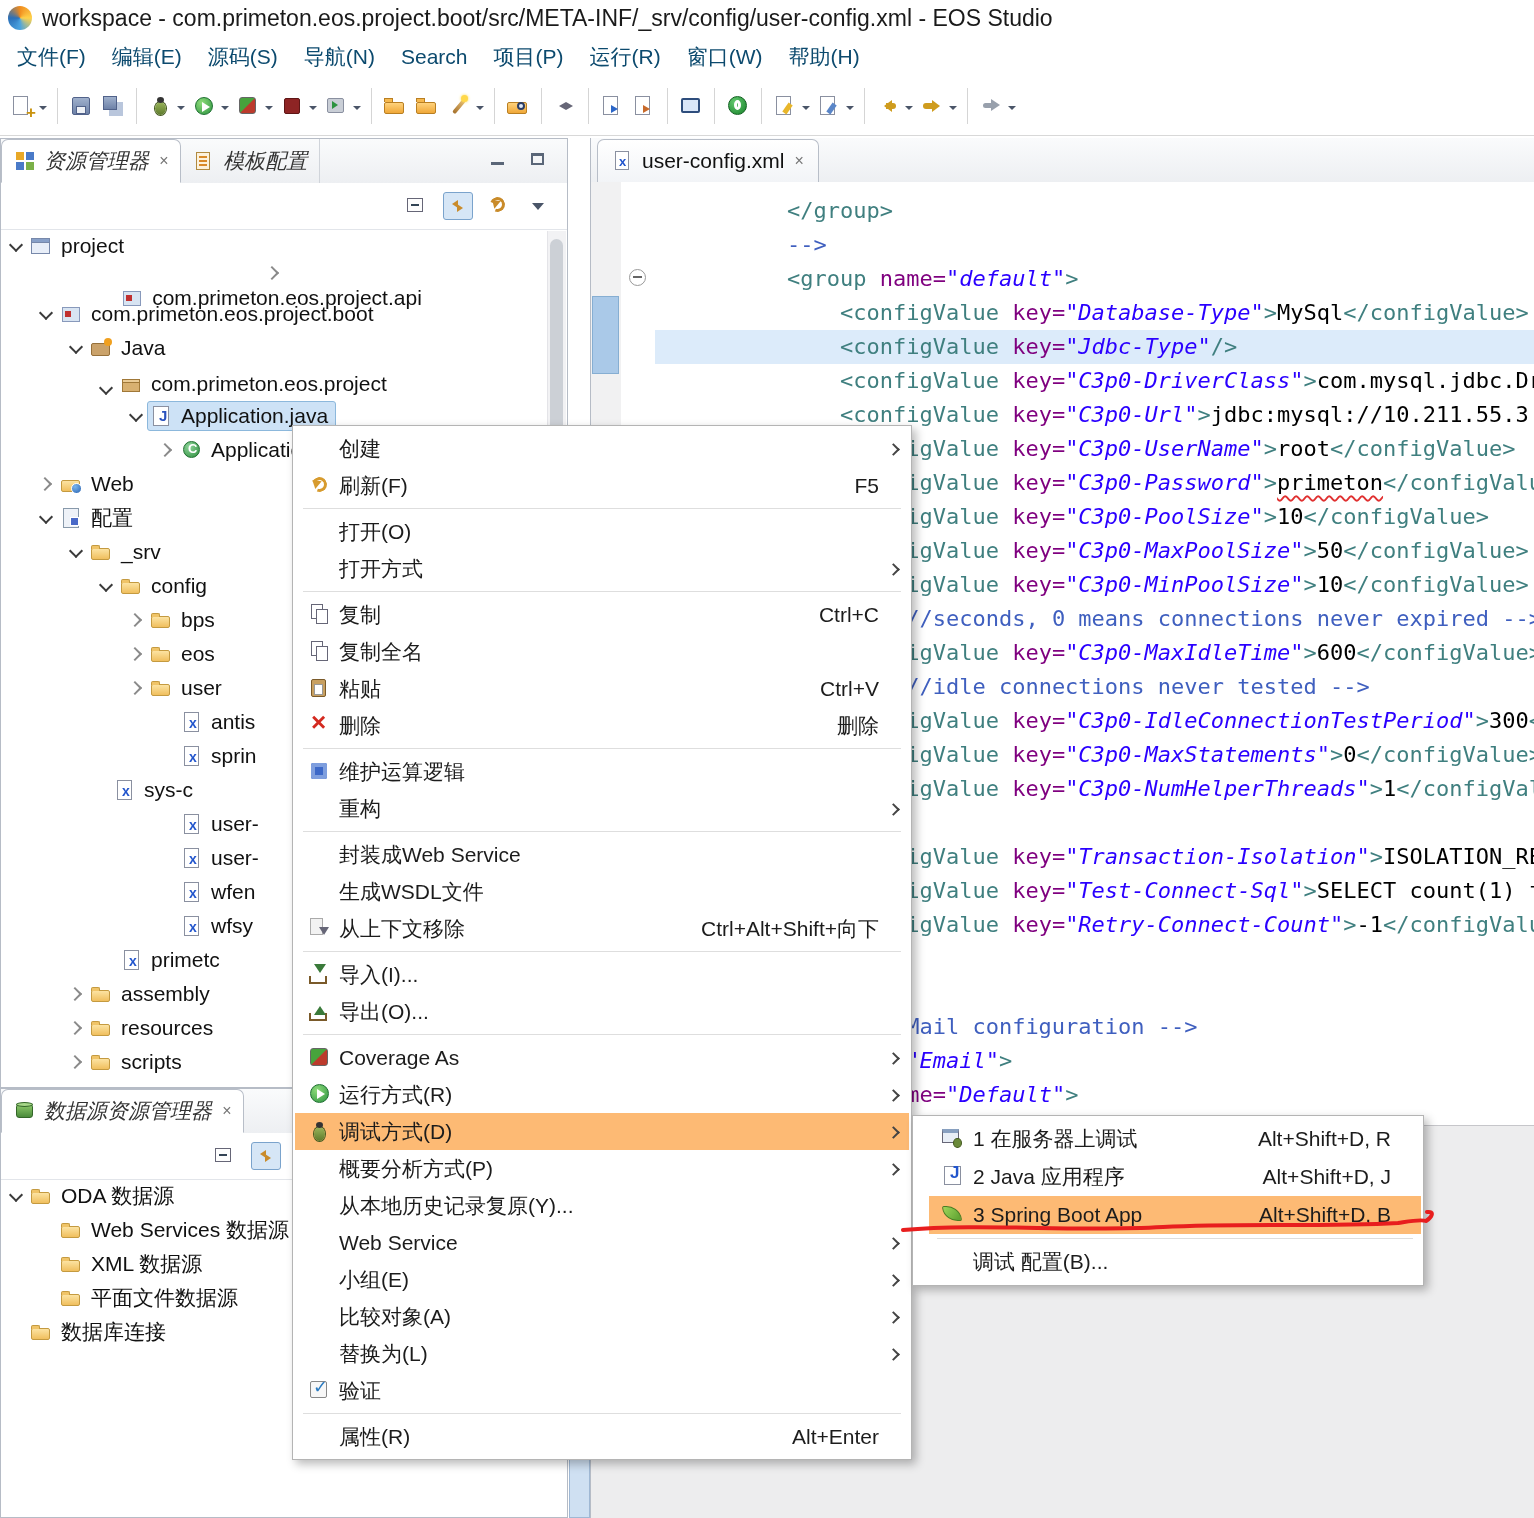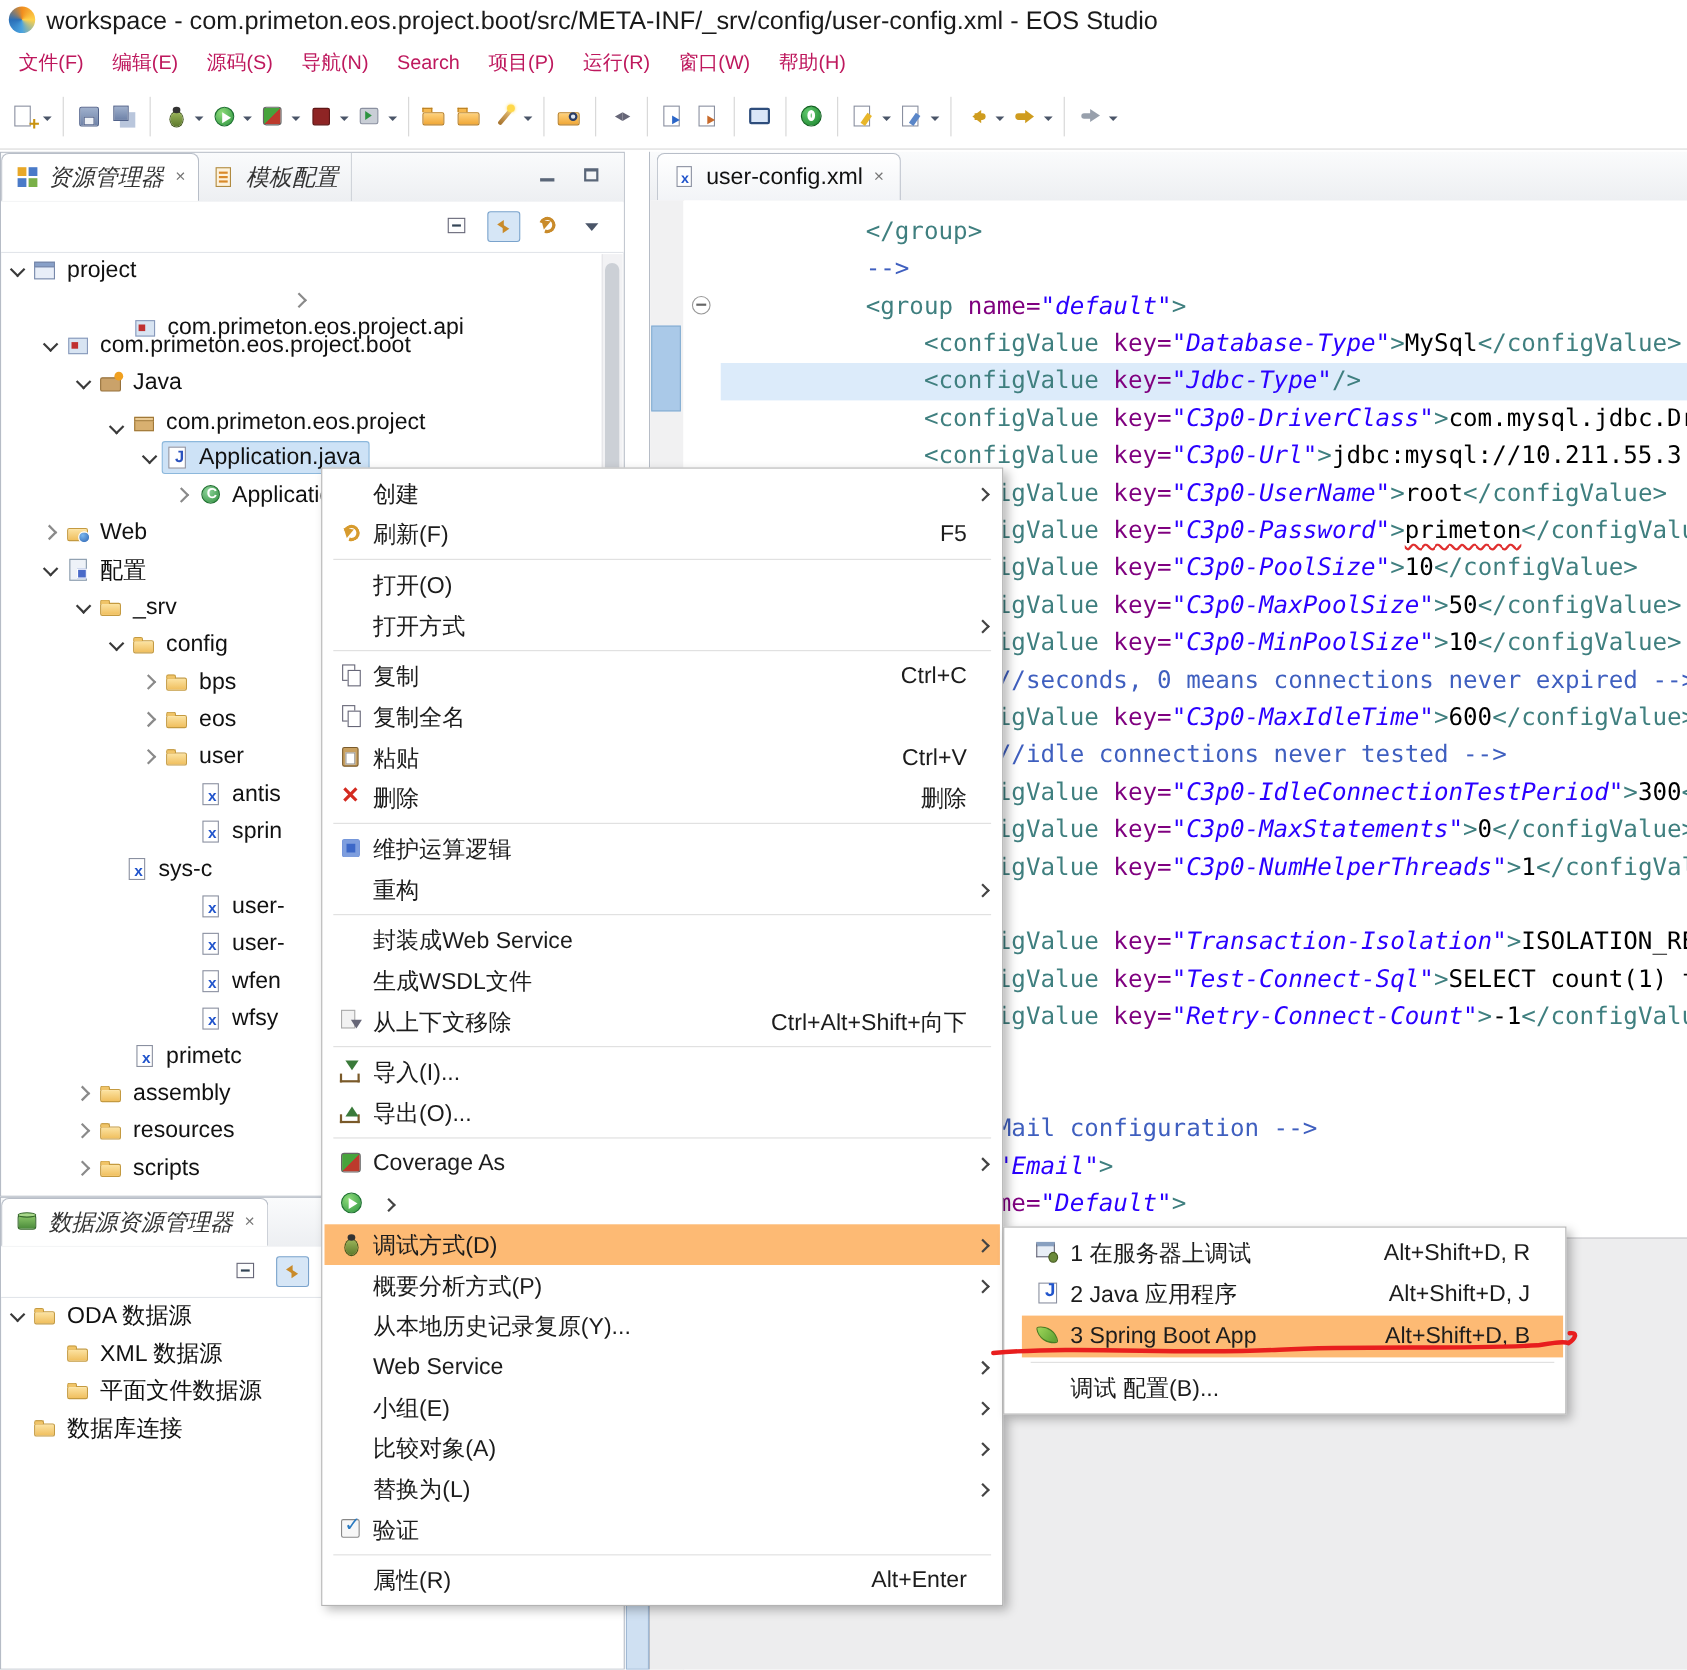--- a/index.html
+++ b/index.html
@@ -7,21 +7,21 @@
        font-family:"Liberation Sans","DejaVu Sans",sans-serif;color:#111;}
 
   
   .titlebar{position:absolute;left:0;top:0;width:100%;height:36px;display:flex;align-items:center;gap:10px;padding-left:8px;box-sizing:border-box;}
   .title-icon{width:24px;height:24px;border-radius:50%;flex:0 0 24px;
       background:conic-gradient(#f08c1e,#ffd24a,#4aa3e0,#2a6fb8,#f08c1e);}
   .title-text{font-size:23px;color:#1a1a1a;white-space:nowrap;}
 
   
   .menubar{position:absolute;left:0;top:38px;width:100%;height:38px;display:flex;align-items:center;padding-left:4px;}
-  .menu-top-item{font-size:18px;padding:4px 13px;color:#be185d;white-space:nowrap;}
+  .menu-top-item{font-size:21px;padding:4px 13px;color:#0c4a6e;white-space:nowrap;}
 
   
   .toolbar{position:absolute;left:0;top:76px;width:100%;height:60px;display:flex;align-items:center;padding-left:6px;border-bottom:1px solid #d8d8d8;box-sizing:border-box;}
   .tbtn{height:38px;display:flex;align-items:center;padding:0 3px;border-radius:3px;}
   .tsep{width:1px;height:36px;background:#d5d5d5;margin:0 7px;flex:0 0 1px;}
   .ddcaret{width:0;height:0;border:4px solid transparent;border-top-color:#4a5568;margin-left:4px;margin-top:8px;}
   .ti{width:26px;height:26px;position:relative;display:block;}
   .ti::before,.ti::after{position:absolute;box-sizing:border-box;}
   .ti-new-wizard::before{content:"";left:4px;top:3px;width:15px;height:19px;background:#fff;border:1px solid #8a90a0;}
   .ti-new-wizard::after{content:"+";right:-1px;bottom:-4px;color:#c9930f;font-size:17px;font-weight:bold;}
@@ -525,20 +525,27 @@
           <span class="arrow open"></span>
           <span class="tsel">
             <span class="ic ic-folder"></span>
             <span class="tlabel">ODA 数据源</span>
           </span>
         </div>
         <div class="trow" style="padding-left: 36px;">
           <span class="arrow"></span>
           <span class="tsel">
             <span class="ic ic-folder"></span>
+            <span class="tlabel">Web Services 数据源</span>
+          </span>
+        </div>
+        <div class="trow" style="padding-left: 36px;">
+          <span class="arrow"></span>
+          <span class="tsel">
+            <span class="ic ic-folder"></span>
             <span class="tlabel">XML 数据源</span>
           </span>
         </div>
         <div class="trow" style="padding-left: 36px;">
           <span class="arrow"></span>
           <span class="tsel">
             <span class="ic ic-folder"></span>
             <span class="tlabel">平面文件数据源</span>
           </span>
         </div>
@@ -700,20 +707,21 @@
       </div>
       <div class="msep"></div>
       <div class="mitem">
         <span class="mic mi-coverage"></span>
         <span class="mlabel">Coverage As</span>
         <span class="mshort"></span>
         <span class="msub yes"></span>
       </div>
       <div class="mitem">
         <span class="mic mi-run"></span>
+        <span class="mlabel">运行方式(R)</span>
         <span class="mshort"></span>
         <span class="msub yes"></span>
       </div>
       <div class="mitem hot">
         <span class="mic mi-debug"></span>
         <span class="mlabel">调试方式(D)</span>
         <span class="mshort"></span>
         <span class="msub yes"></span>
       </div>
       <div class="mitem">

